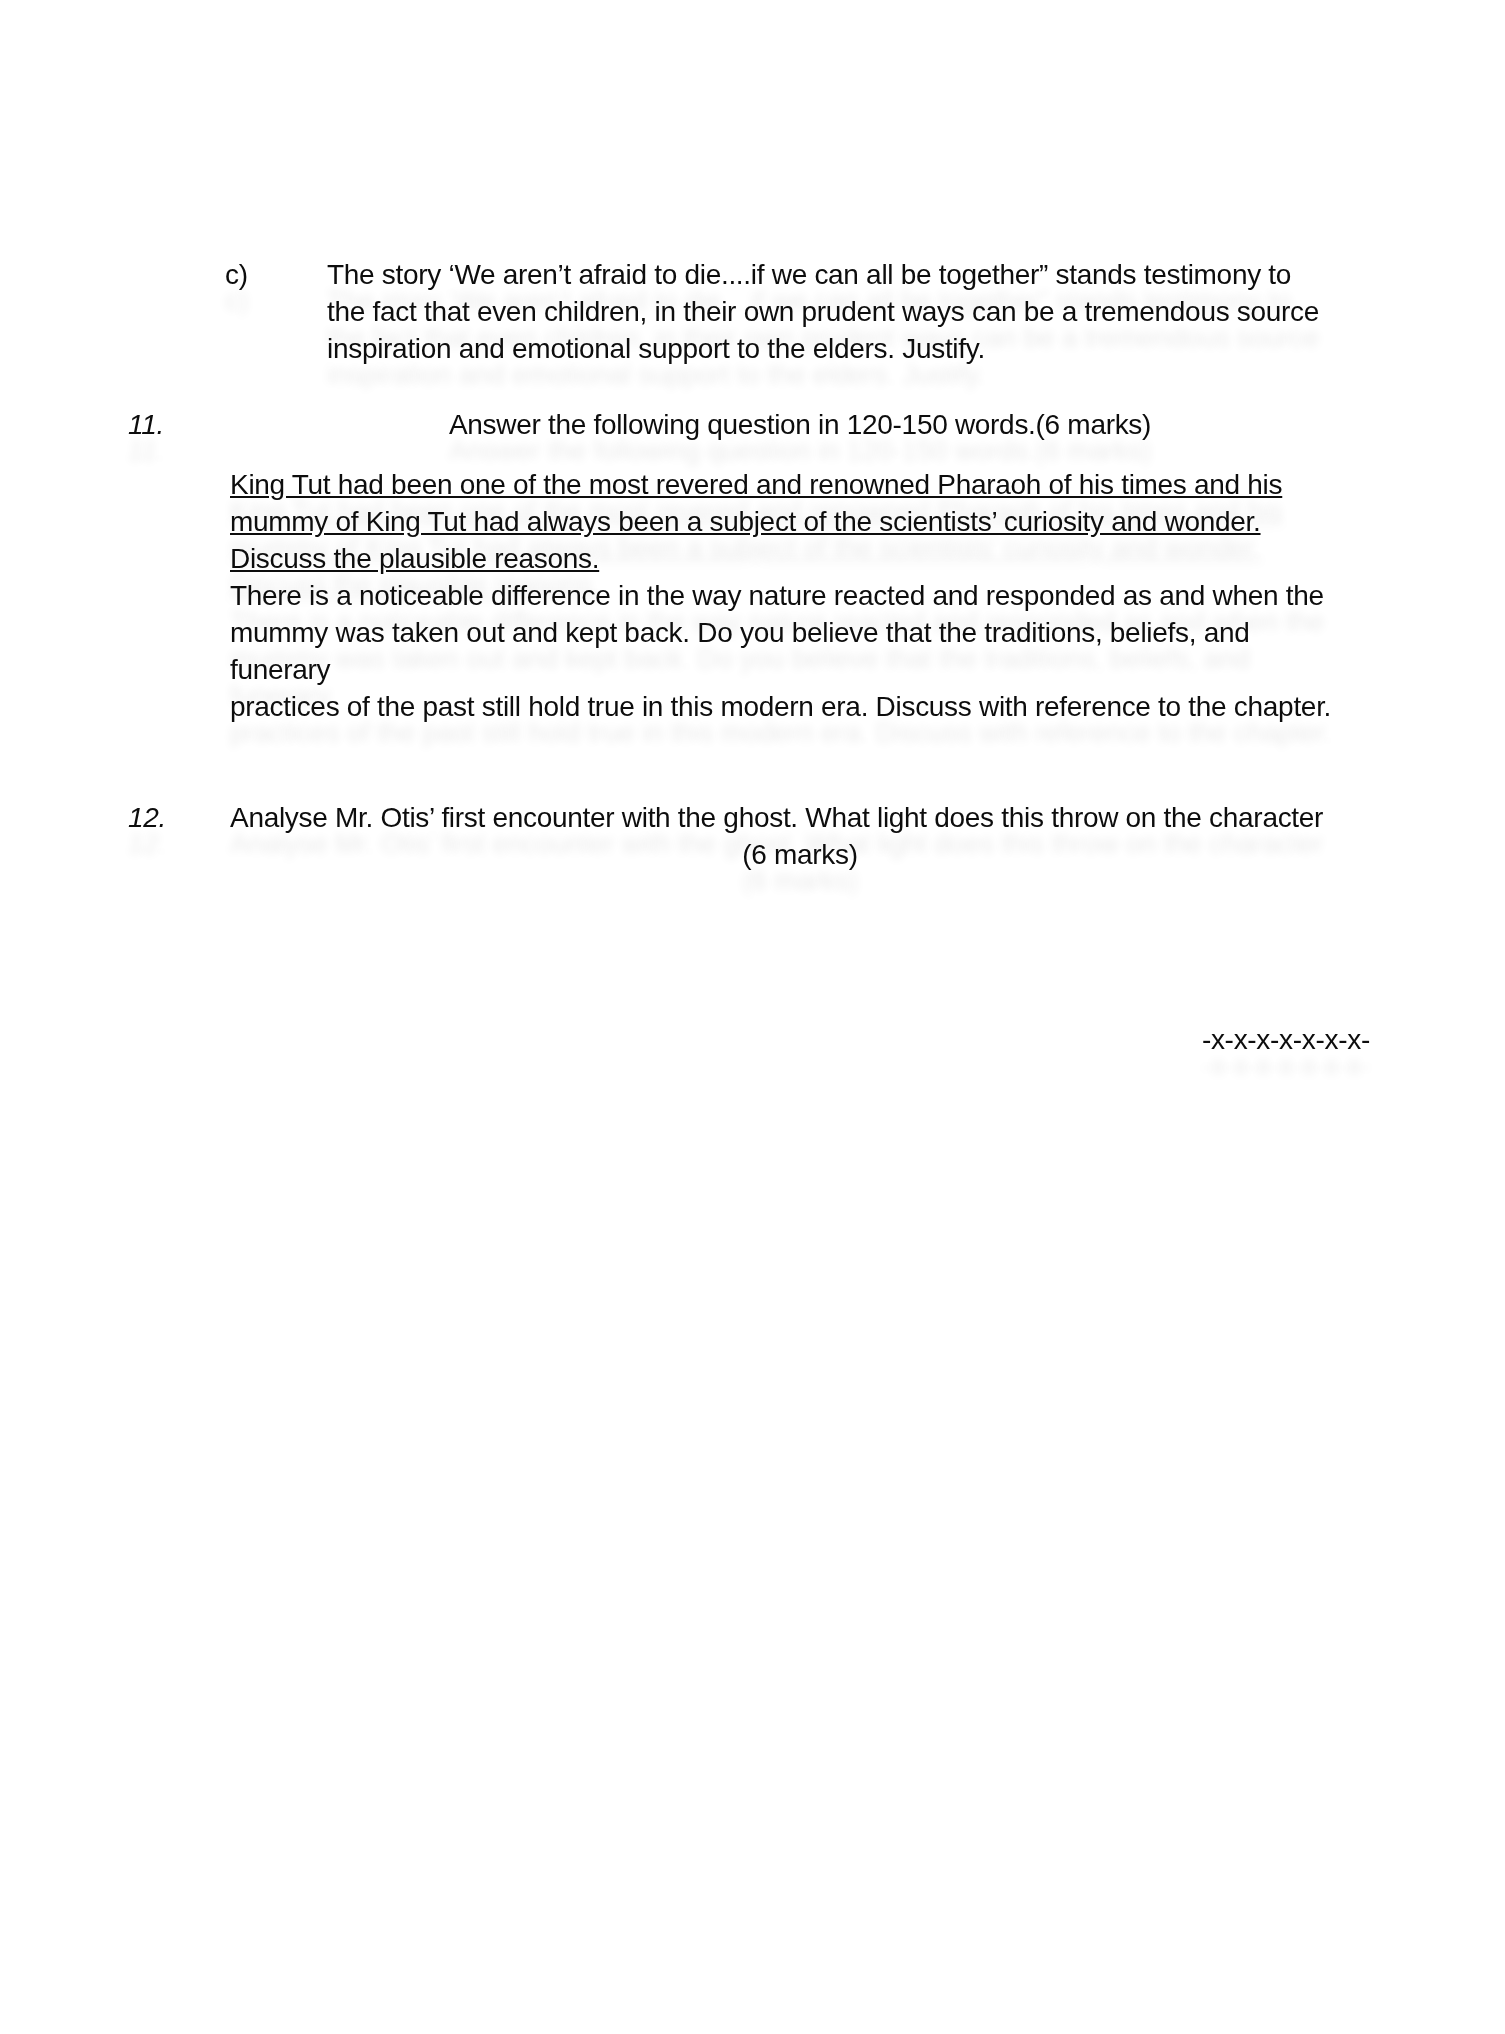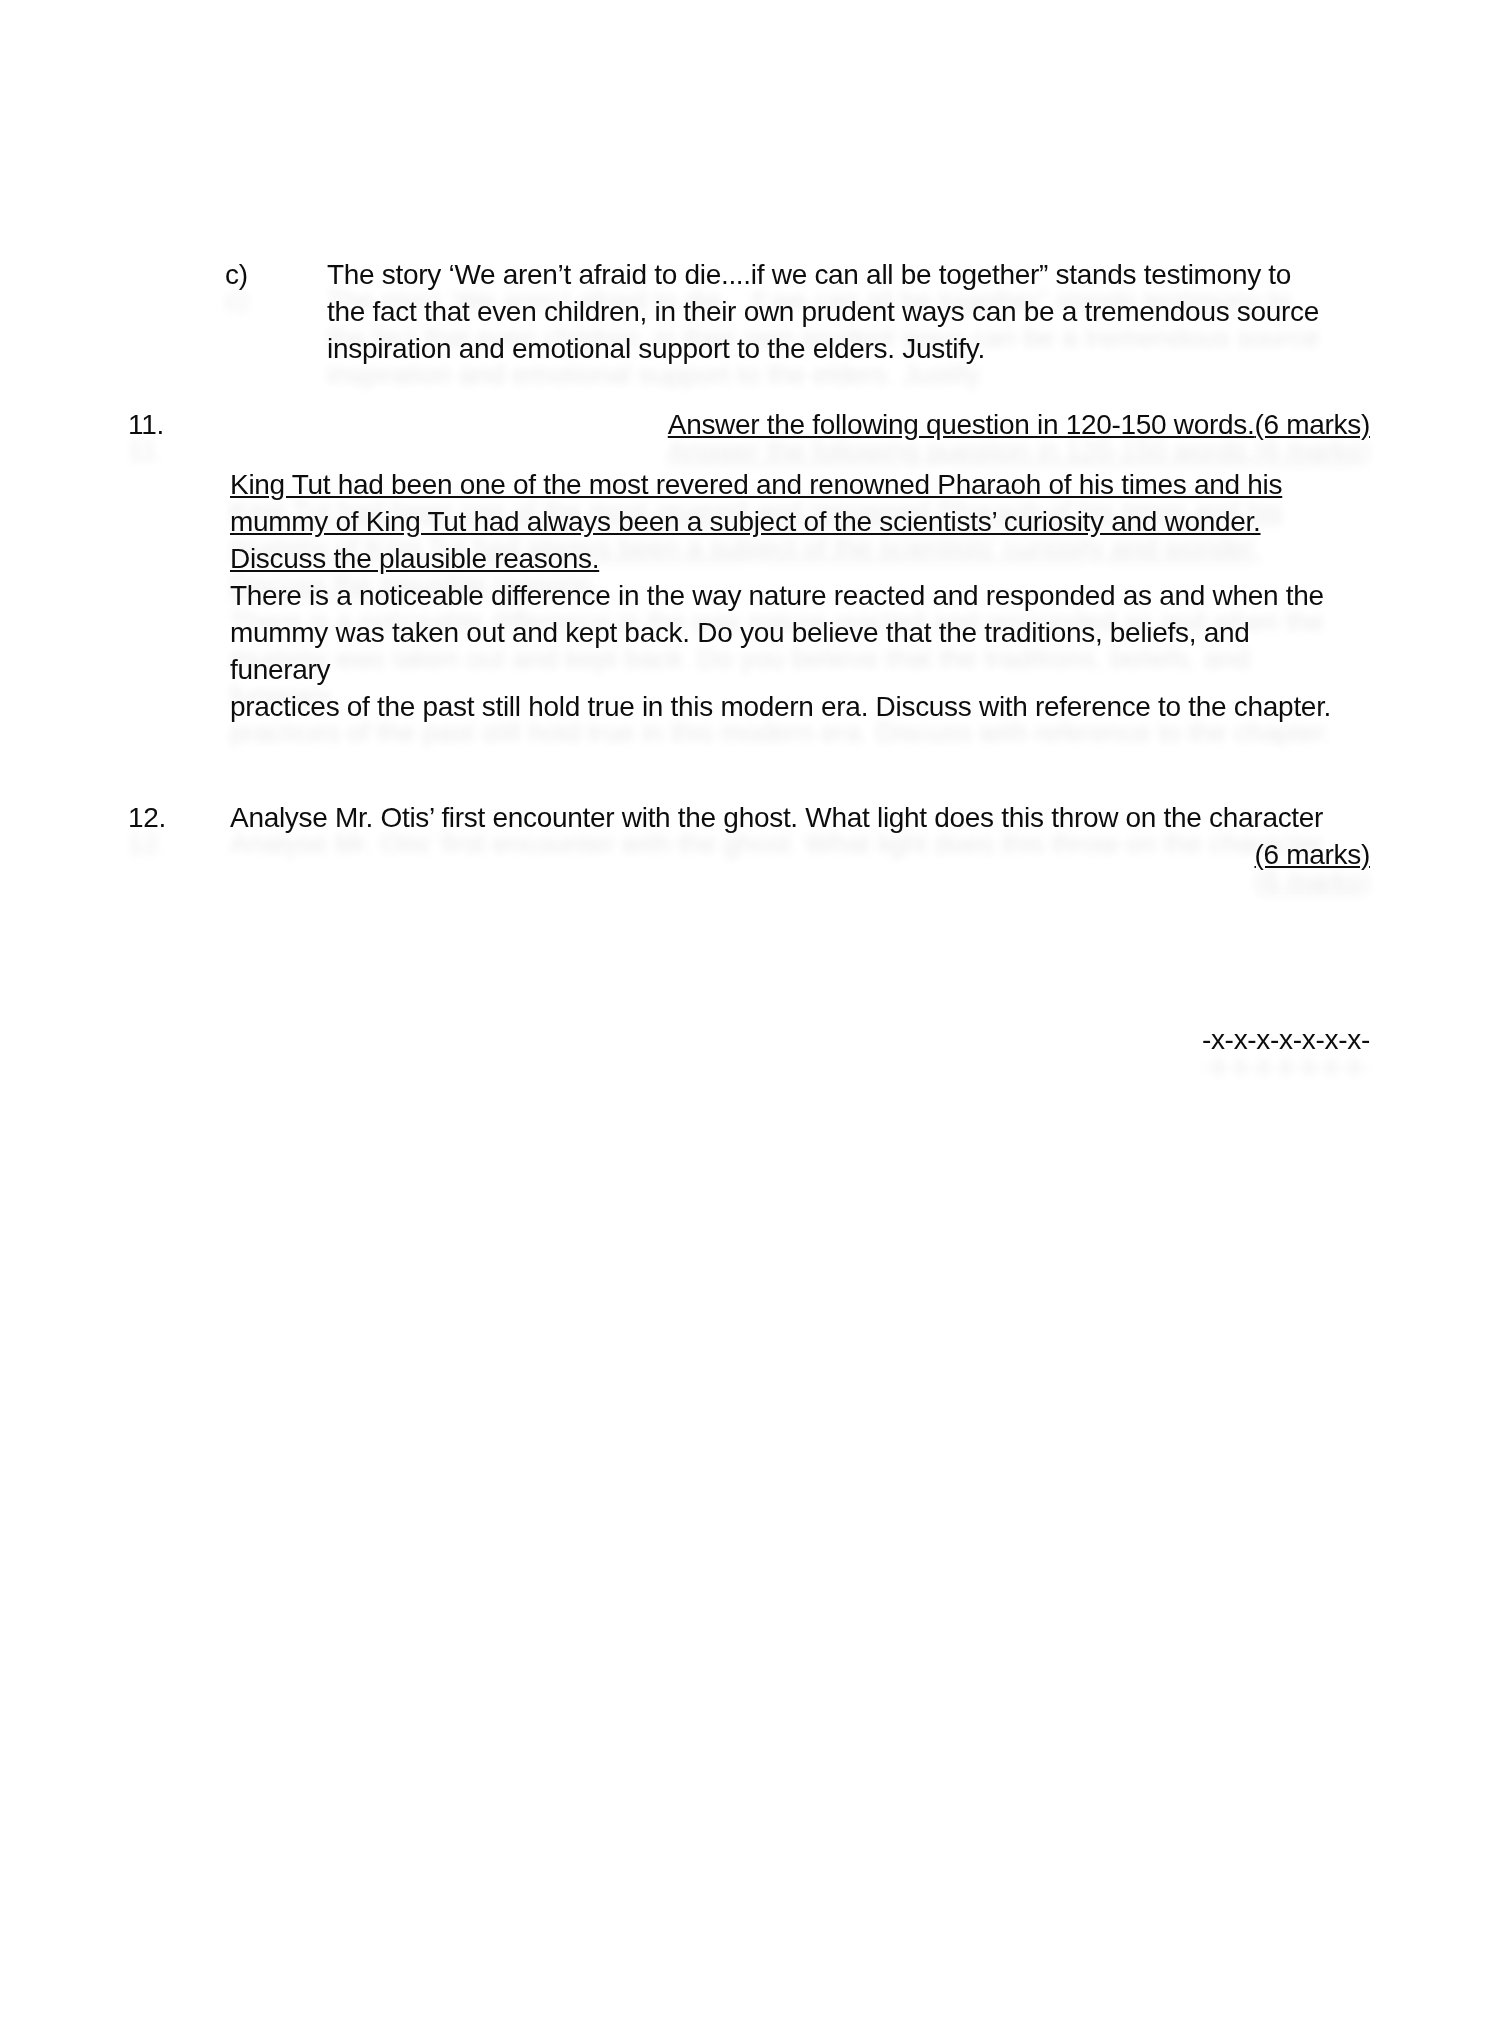--- a/index.html
+++ b/index.html
@@ -31,33 +31,32 @@
     display: flex;
   }
   .subq .q-label { width: 102px; flex: 0 0 102px; }
 
   
   .q {
     position: absolute;
     left: 128px;
     display: flex;
   }
-  .q .q-num { width: 102px; flex: 0 0 102px; }
+  .q .q-num { width: 102px; flex: 0 0 102px; font-style: italic; }
   .q .q-body { width: 1140px; flex: 0 0 auto; }
 
   .q11 { top: 406px; }
   .q12 { top: 799px; }
   .q13 { top: 913px; }
 
   .prompt-row {
     display: flex;
-    justify-content: flex-end;
+    justify-content: center;
     width: 1140px;
     white-space: pre;
-    text-decoration: underline;
   }
   .body-text { margin-top: 23px; text-decoration: underline; }
   .or-sep { margin-left: 398px; white-space: pre; }
 
   .footer {
     position: absolute;
     top: 1021px;
     left: 230px;
     width: 1140px;
     text-align: right;

